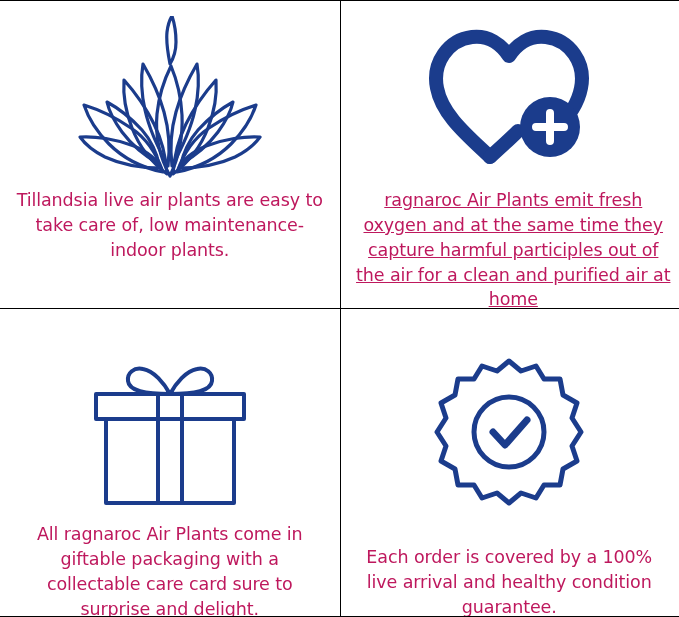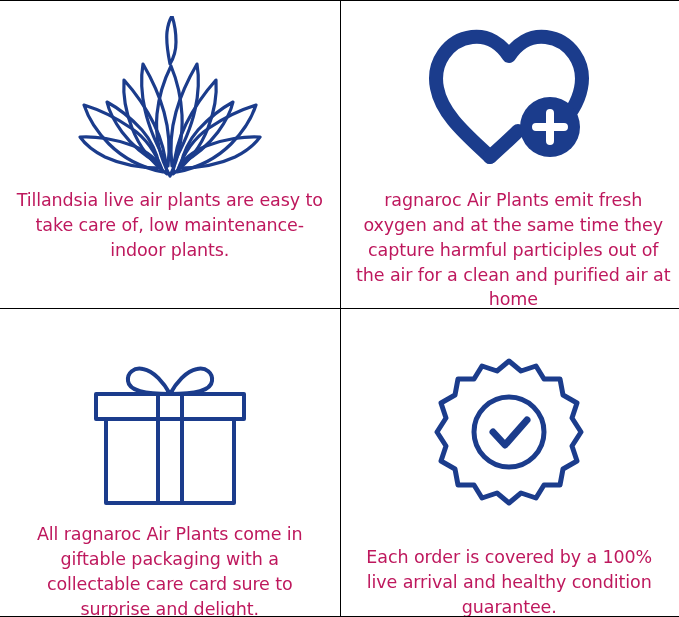--- a/index.html
+++ b/index.html
@@ -43,21 +43,21 @@
   .cell-2 .icon-wrap, .cell-3 .icon-wrap { height: 180px; }
 
   .caption {
     text-align: center;
     font-size: 17.5px;
     line-height: 1.42;
     color: #be185d;
     letter-spacing: -0.1px;
     max-width: 330px;
   }
-  .cell-1 .caption { max-width: 318px; }
+  .cell-1 .caption { max-width: 318px; text-decoration: underline; }
   .cell-3 .caption { max-width: 320px; margin-top: 23px; }
 
   .divider-v {
     position: absolute;
     left: 50%;
     top: 0;
     width: 1px;
     height: 100%;
     background: #000000;
   }

